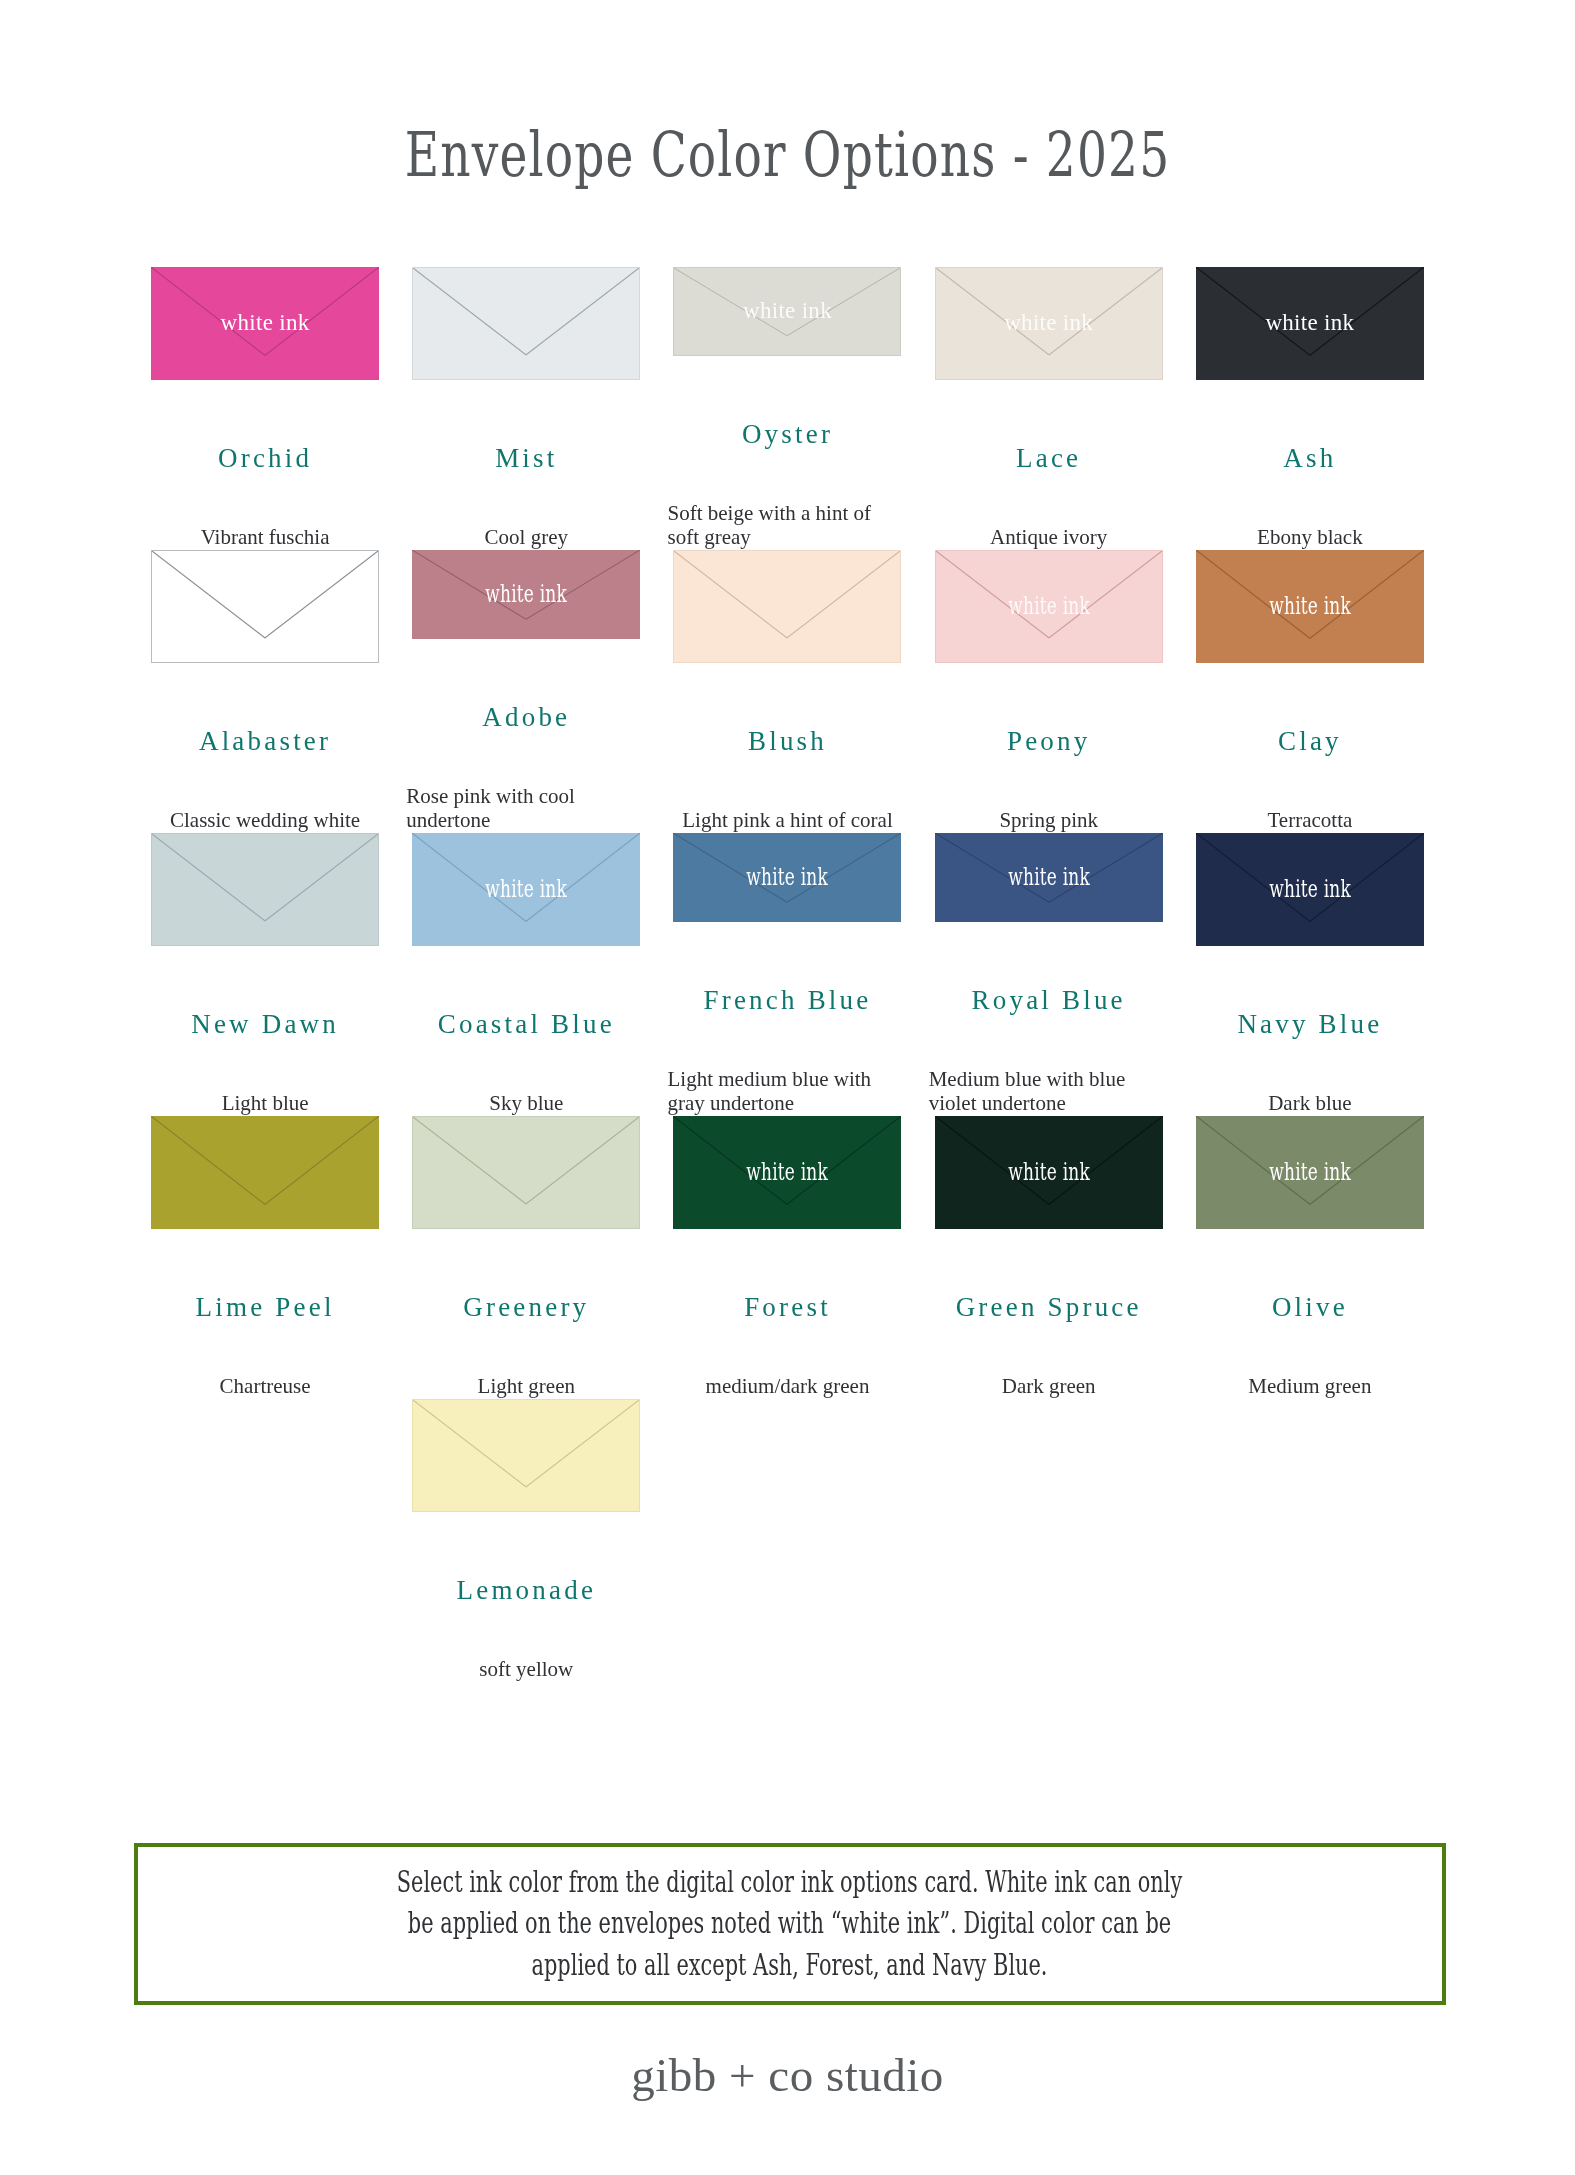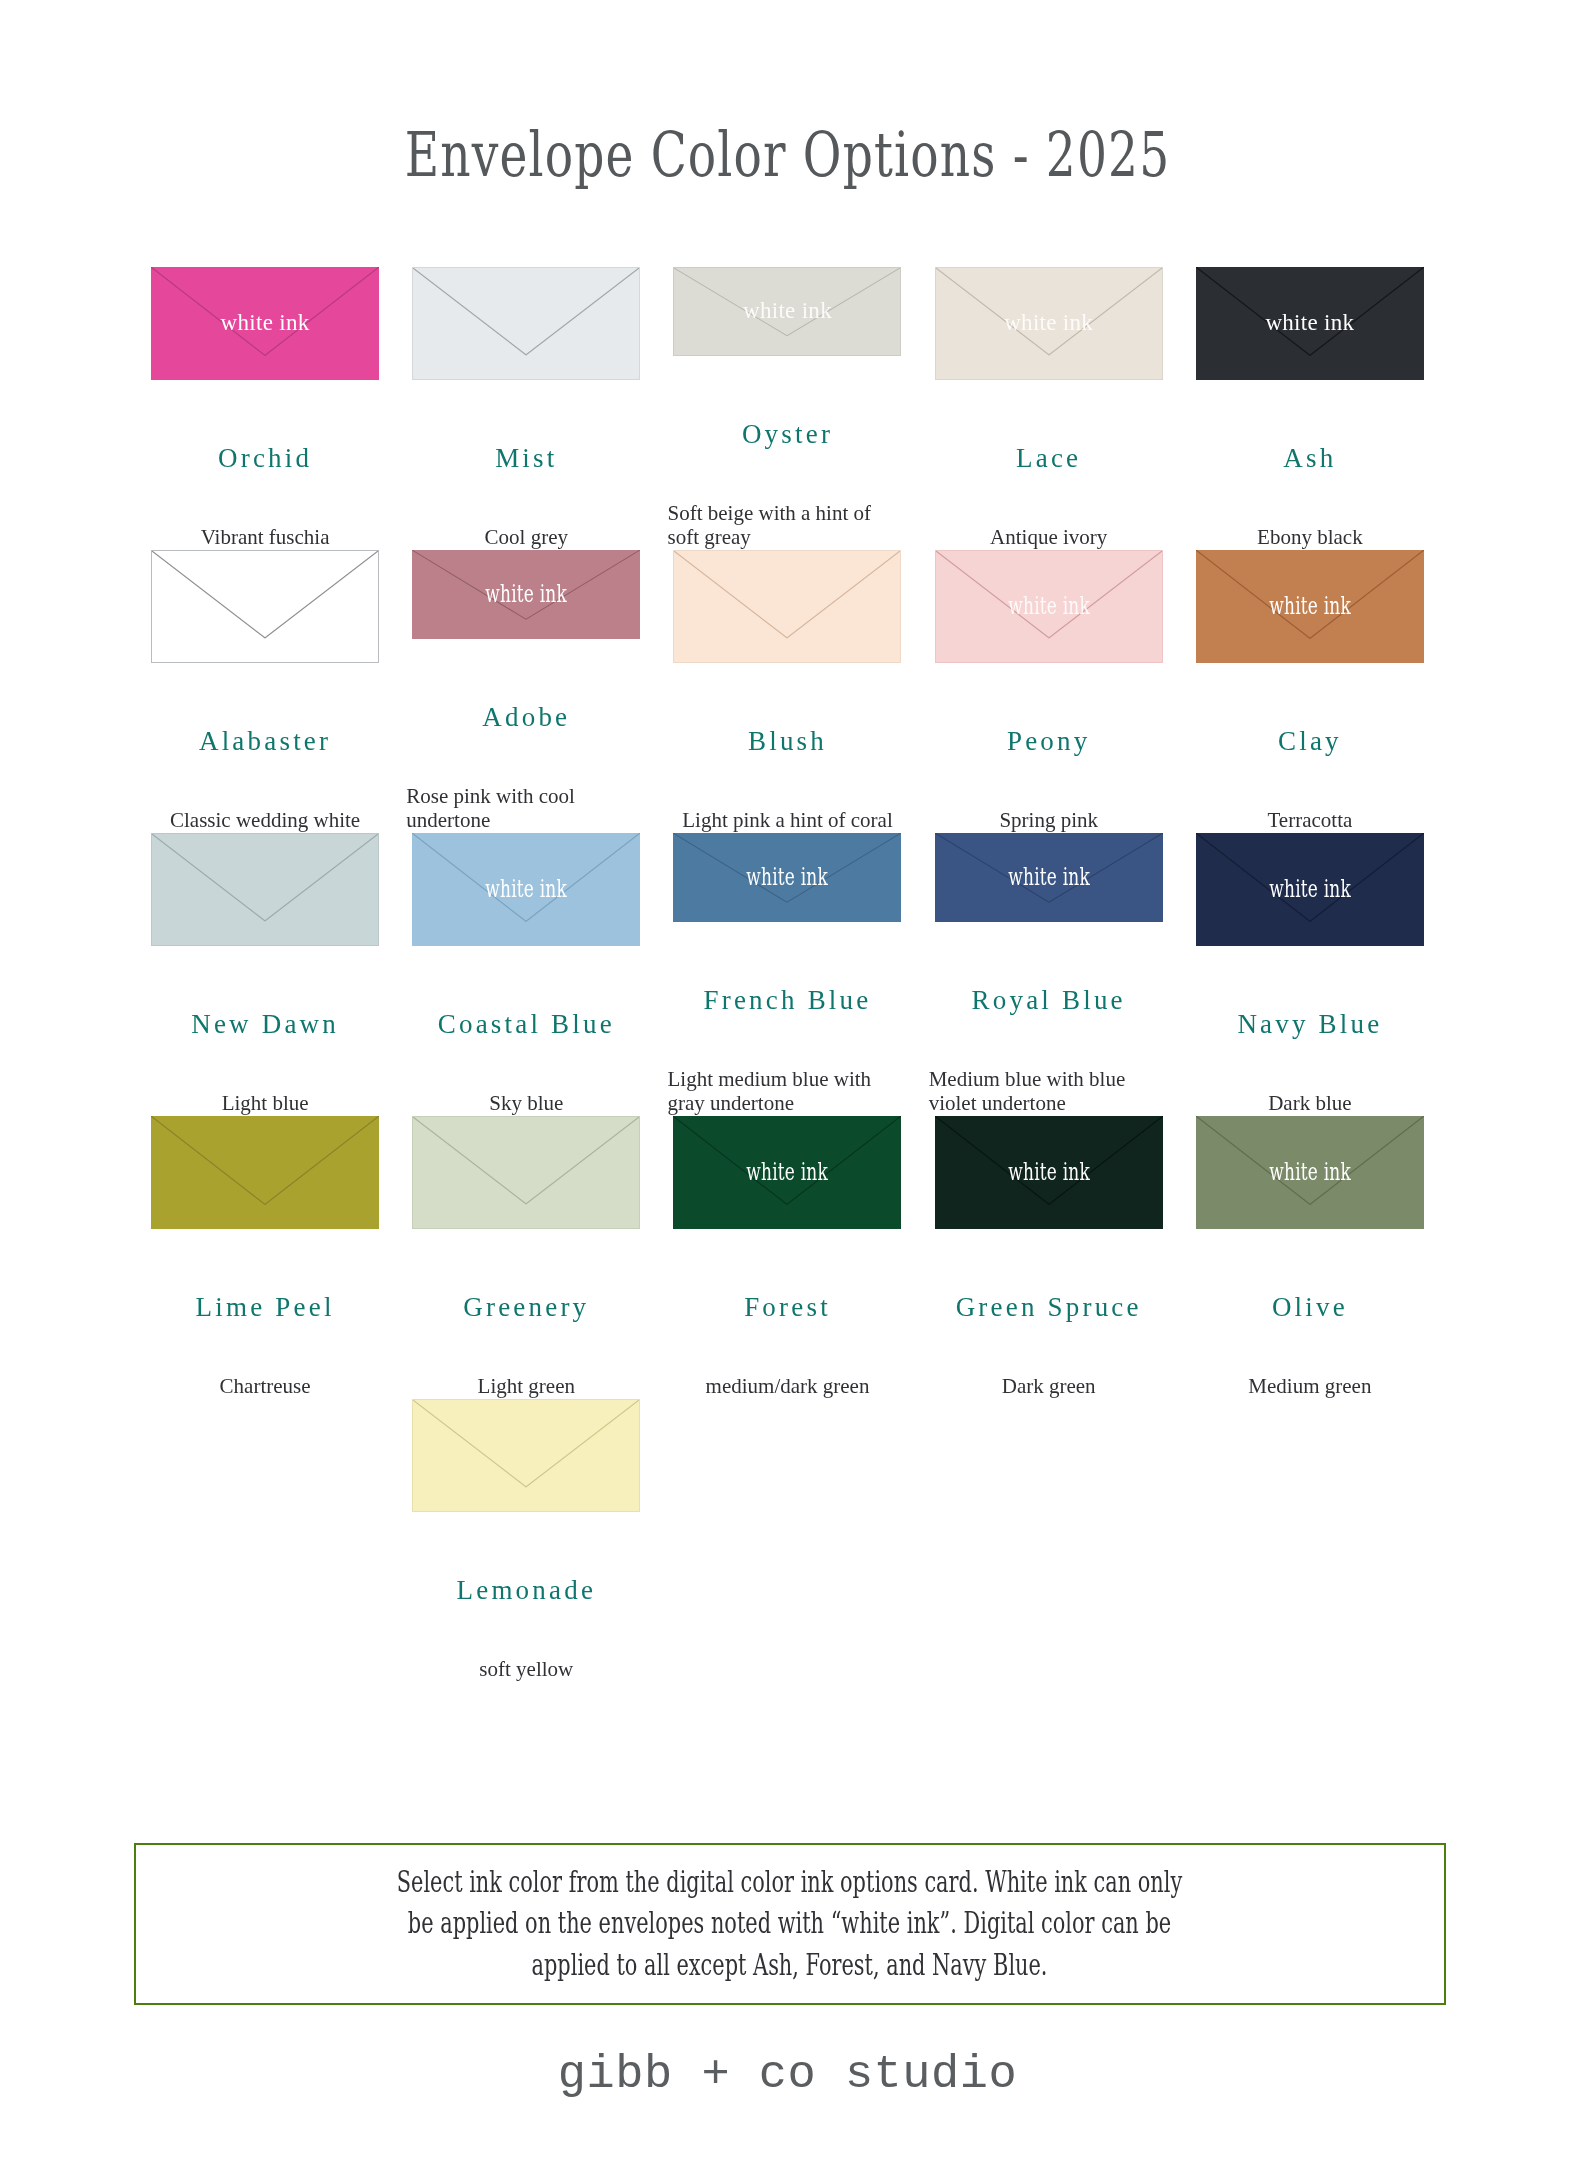--- a/index.html
+++ b/index.html
@@ -110,21 +110,21 @@
   }
 
   
   .note-box {
     position: absolute;
     left: 134px;
     top: 1843px;
     width: 1312px;
     height: 162px;
     box-sizing: border-box;
-    border: 2px solid #4d7c0f;
+    border: 4px solid #4d7c0f;
     display: flex;
     align-items: center;
     justify-content: center;
     padding: 0 44px;
   }
   .note-text {
     font-family: "DejaVu Serif", "Liberation Serif", serif;
     font-size: 29px;
     line-height: 1.42;
     color: #2f3134;
@@ -133,21 +133,21 @@
     white-space: nowrap;
   }
 
   
   .footer-logo {
     position: absolute;
     left: 0;
     top: 2048px;
     width: 100%;
     text-align: center;
-    font-family: Liberation Mono, monospace;
+    font-family: Liberation Serif, serif;
     font-size: 47px;
     color: #5a5e61;
     letter-spacing: 0.5px;
   }
 </style>
 </head>
 <body>
 
 <h1 class="page-title">Envelope Color Options - 2025</h1>
 

